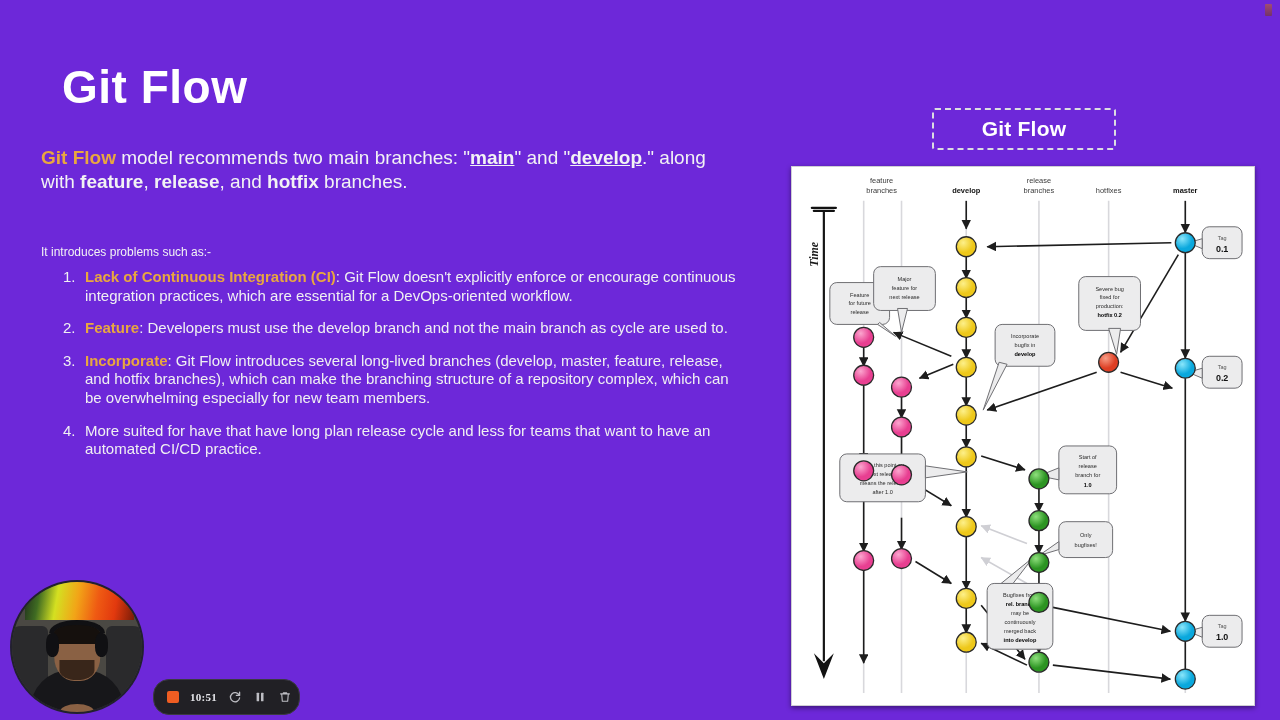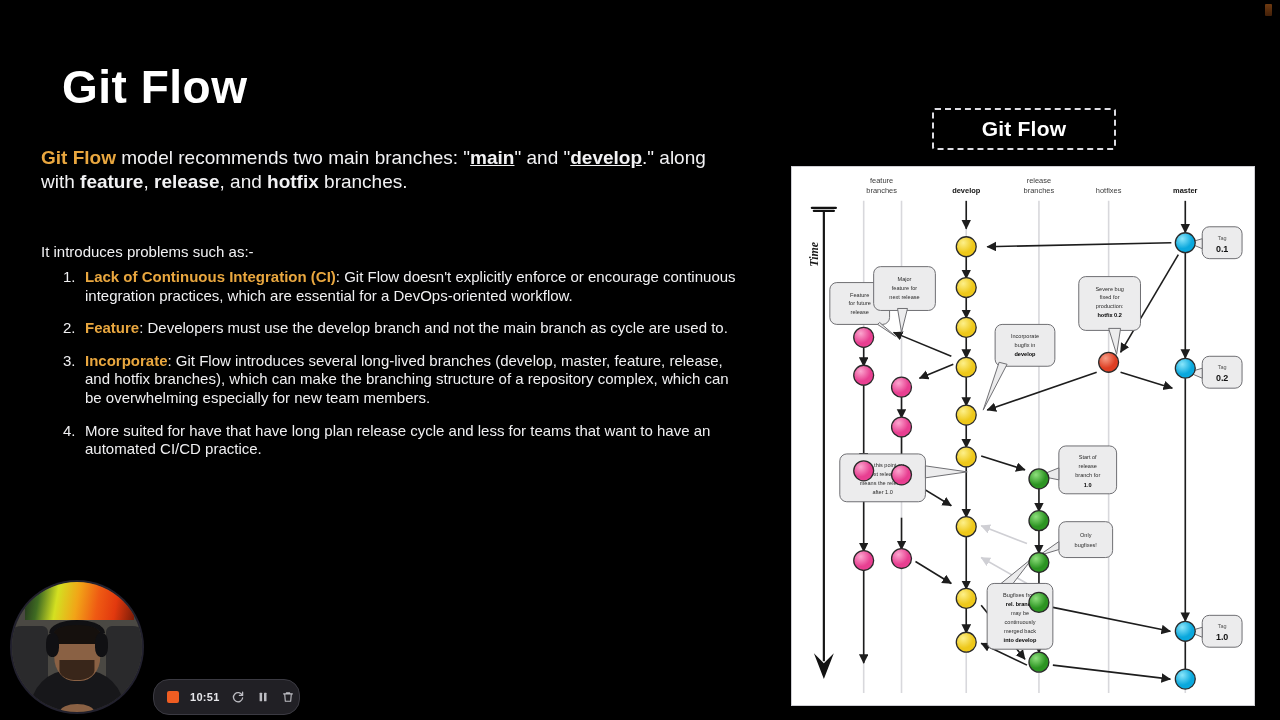--- a/index.html
+++ b/index.html
@@ -5,21 +5,21 @@
   * { margin:0; padding:0; box-sizing:border-box; }
   html,body { width:1280px; height:720px; overflow:hidden; }
   body {
     background:#15141f;
     font-family:"Liberation Sans", sans-serif;
     color:#ffffff;
     position:relative;
   }
 
   
-  #slide { position:absolute; inset:0; background:#000000;padding-left:17px; }
+  #slide { position:absolute; inset:0; background:#6d28d9;padding-left:17px; }
 
   
   .top-marker {
     position:absolute; top:4px; right:8px; width:7px; height:12px;
     background:linear-gradient(#c96a1f,#7a3a10); opacity:.55; border-radius:1px;
   }
 
   
   .left-col { position:absolute; left:0; top:0; width:770px; height:720px; }
 
@@ -35,21 +35,21 @@
     font-size:19px; line-height:24px; color:#f2f2f4;
     margin-bottom:0;
   }
   .para.p1 { margin-bottom:48px; }
   .para.p2 { margin-bottom:26px; }
 
   .accent { color:#e9a73f; font-weight:700; }
   .b { font-weight:700; }
   .u { text-decoration:underline; font-weight:700; }
 
-  .intro-line { font-size:15px; line-height:20px; color:#f2f2f4; margin-bottom:6px; }
+  .intro-line { font-size:12px; line-height:20px; color:#f2f2f4; margin-bottom:6px; }
 
   ol.problems { list-style:none; }
   ol.problems > li {
     display:flex; font-size:15px; line-height:18.6px; color:#f0f0f2;
     margin-bottom:14px;
   }
   ol.problems > li .num {
     width:44px; flex:0 0 44px; padding-left:22px; color:#f0f0f2;
   }
   ol.problems > li .txt { flex:1 1 auto; }
@@ -93,21 +93,21 @@
   .webcam .cupR { position:absolute; right:26%; top:39%; width:10%; height:19%; background:#101013; border-radius:40%; }
   .webcam .hands {
     position:absolute; left:50%; top:94%; width:26%; height:12%;
     transform:translateX(-50%); background:#8a6144; border-radius:50%;
   }
 
   
   .rec-bar {
     position:absolute; left:153px; top:679px; width:147px; height:36px;
     background:#212025; border:1px solid #3b3a42; border-radius:16px;
-    display:flex; align-items:center; gap:11px; padding:0 13px;
+    display:flex; align-items:center; gap:11px; padding:0 13px;font-family:Liberation Serif, serif;
   }
   .rec-stop { width:12px; height:12px; background:#ef5d22; border-radius:2px; flex:0 0 12px; }
   .rec-time { font-size:11px; color:#e6e6ea; font-weight:600; letter-spacing:.3px; }
   .rec-ic { width:14px; height:14px; flex:0 0 14px; opacity:.85; }
   .rec-ic svg { display:block; width:14px; height:14px; }
 
   
   .diagram-title {
     position:absolute; left:932px; top:108px; width:184px; height:42px;
     border:2px dashed #dcdce2; border-radius:3px;

